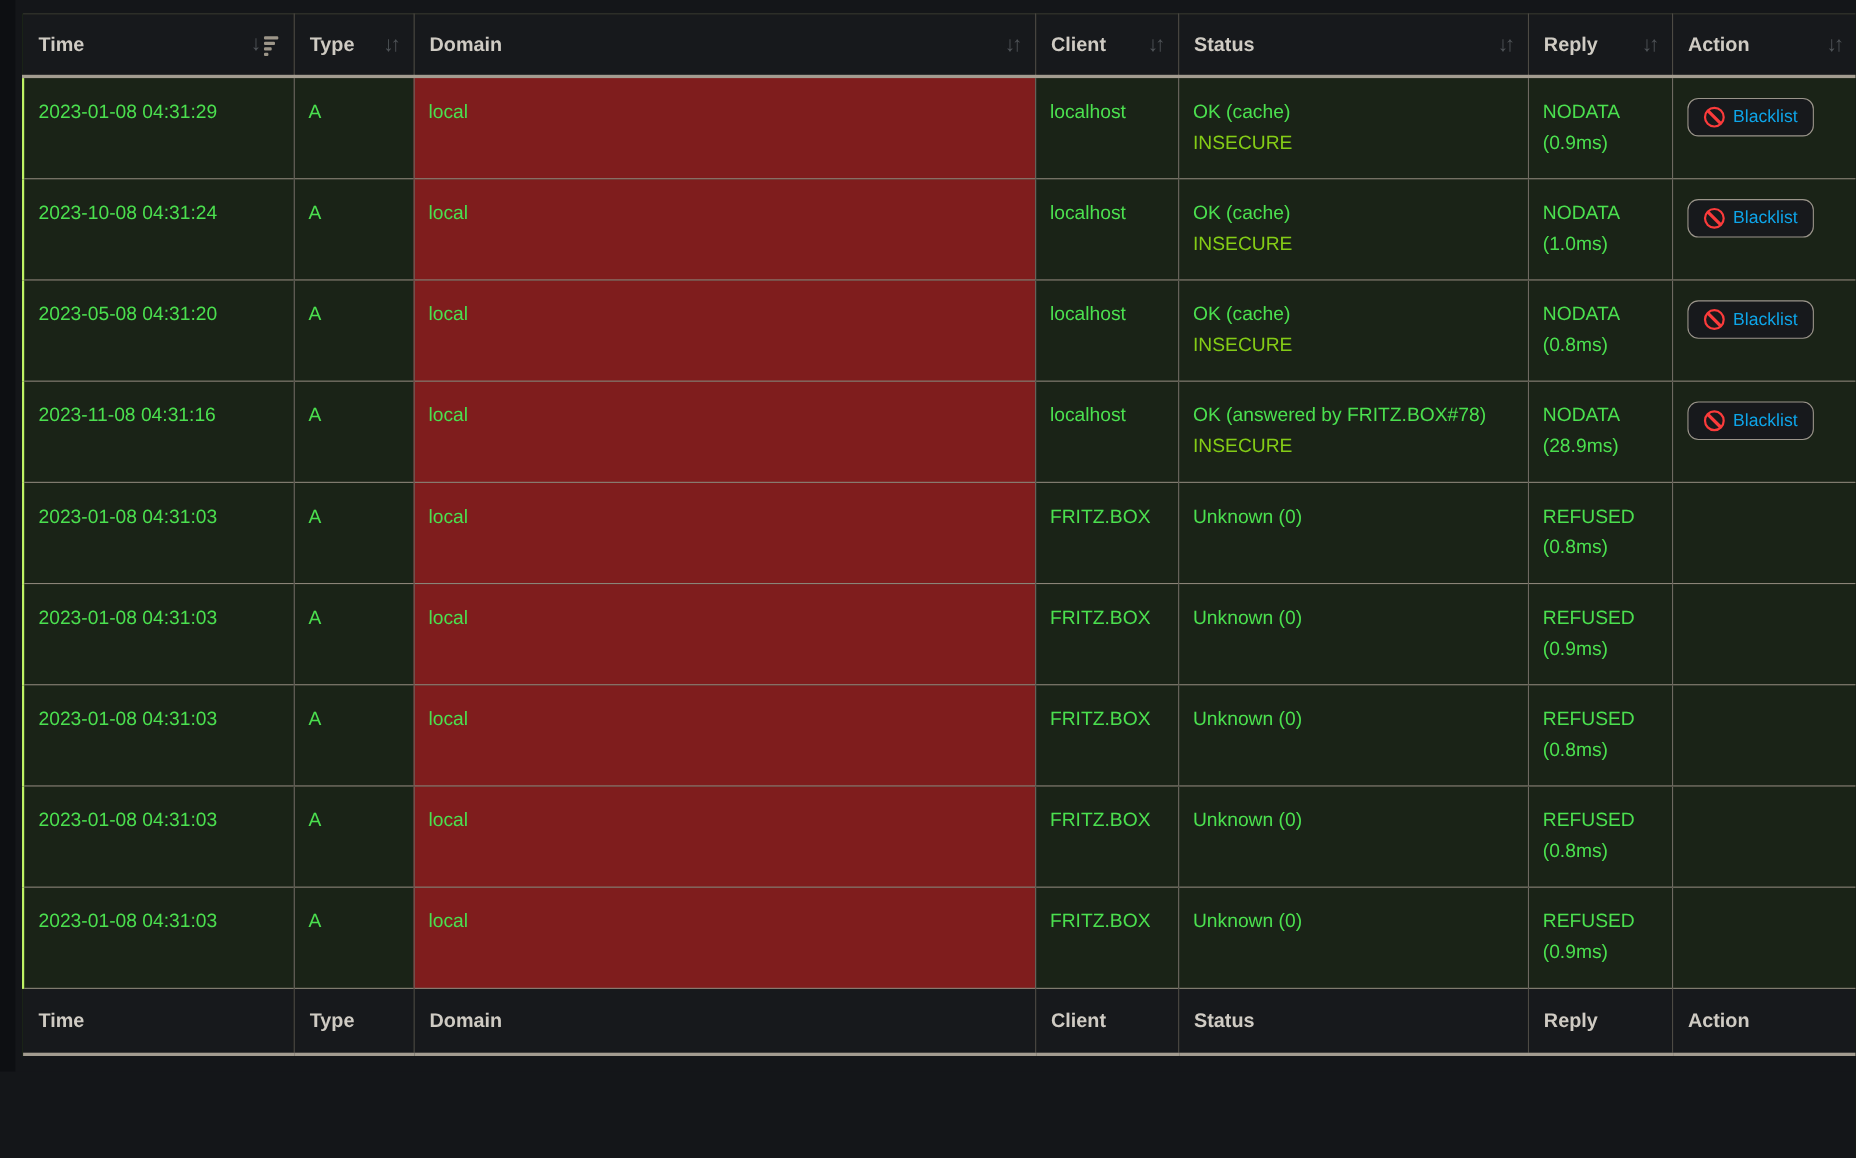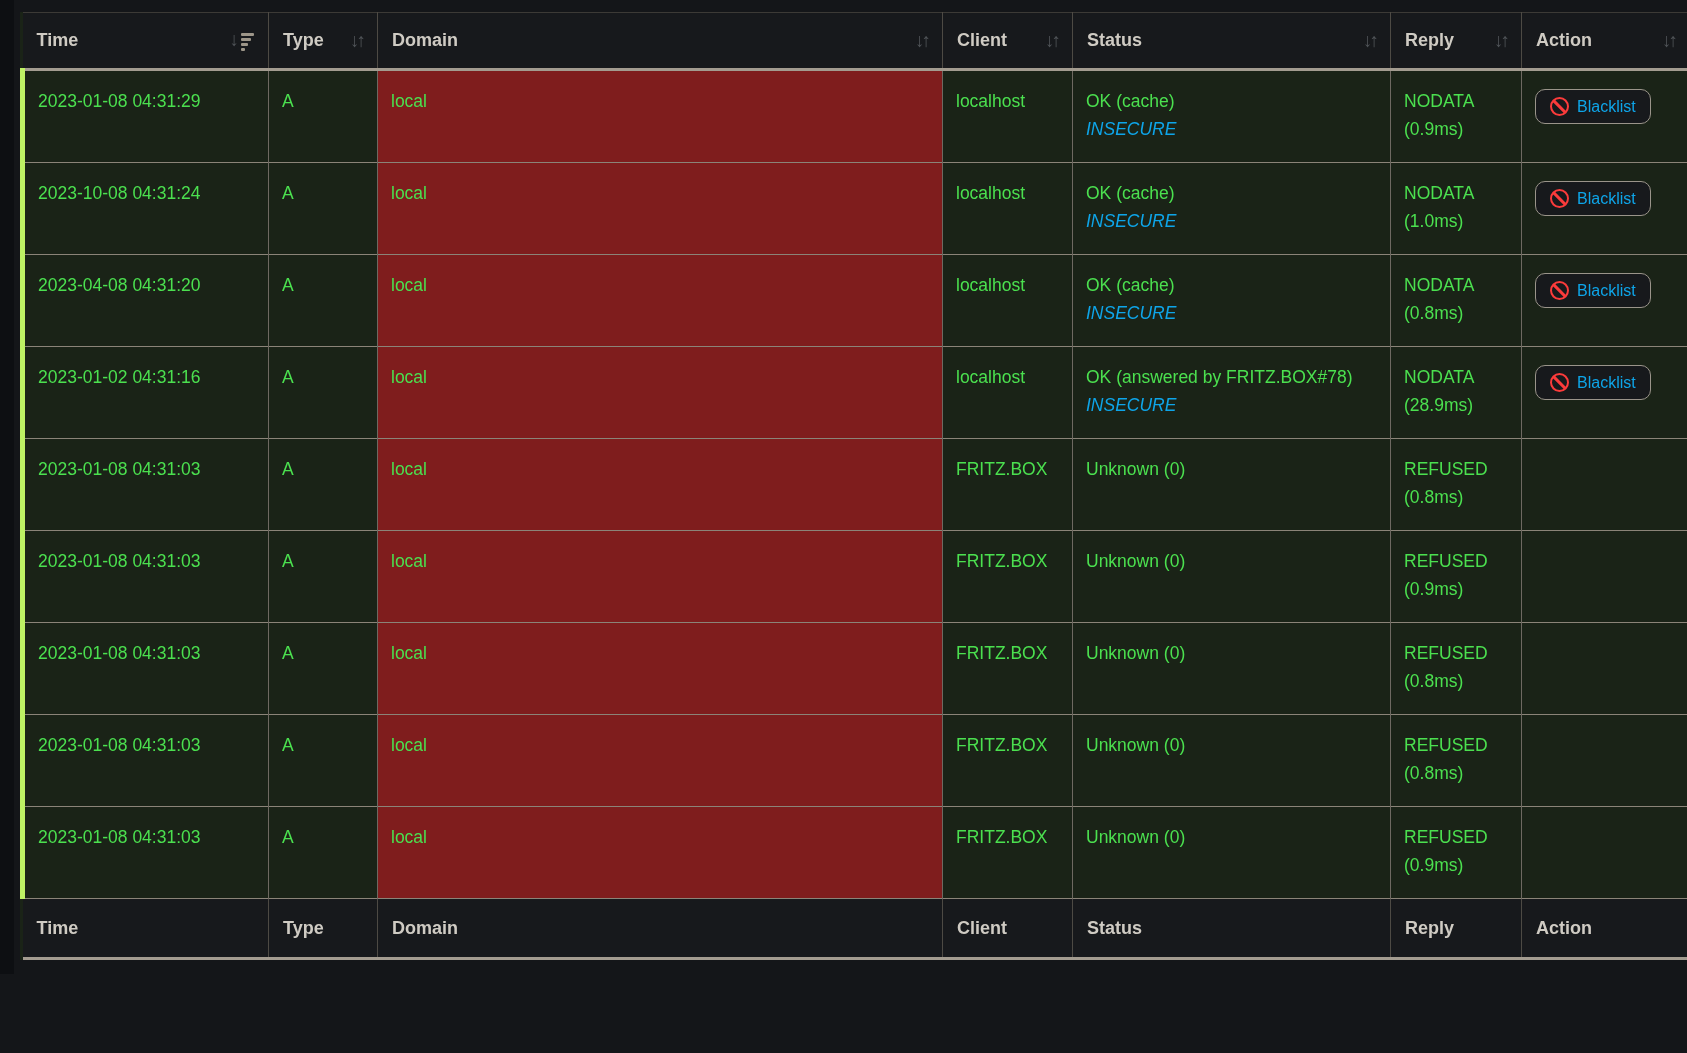--- a/index.html
+++ b/index.html
@@ -26,24 +26,24 @@
   .sort-amount .arr{color:#4f5357;font-size:19px;font-weight:bold;line-height:20px;}
   .bars{display:inline-flex;flex-direction:column;gap:2px;margin:3px 0 0 2px;}
   .bars i{display:block;height:3px;background:#9d9689;border-radius:1px;}
   .bars i:nth-child(1){width:13px}.bars i:nth-child(2){width:10px}
   .bars i:nth-child(3){width:7px}.bars i:nth-child(4){width:4px}
 
   tbody td{vertical-align:top;padding:16px 13px 0 13px;height:75px;
            border-right:1px solid #6e6961;font-size:17.5px;line-height:28px;
            color:#4be04f;background:#1a2317;}
   tbody tr{border-bottom:1px solid #8b8478;}
-  tbody td:first-child{border-left:5px solid #bef264;margin-left:44px;}
+  tbody td:first-child{border-left:2px solid #bef264;margin-left:44px;}
   td.domain-cell{background:#7f1d1d;}
   .line{display:block;}
-  .ln-orange{color:#0ea5e9;font-style:italic;}
+  .ln-orange{color:#84cc16;}
   .bl-btn{display:inline-flex;align-items:center;gap:8px;margin-top:2px;
           background:#17191c;border:1px solid #9a948a;border-radius:10px;
           padding:7px 14px;color:#0ea5e9;font-size:16px;cursor:pointer;
           font-family:"Liberation Sans","DejaVu Sans",sans-serif;}
   .ban-icon{position:relative;width:15px;height:15px;border:2px solid #fb3b3b;
             border-radius:50%;display:inline-block;flex:0 0 auto;}
   .ban-icon::after{content:"";position:absolute;left:-1px;top:6px;width:17px;height:2.5px;
             background:#fb3b3b;transform:rotate(45deg);}
   tfoot th{background:#17191c;color:#cfcbc3;font-size:18px;font-weight:bold;
            height:58px;padding:0 14px;text-align:left;
@@ -181,21 +181,21 @@
     <td>
       <button class="bl-btn">
         <span class="ban-icon"></span>
         <span>Blacklist</span>
       </button>
     </td>
   </tr>
 
   <tr>
     <td>
-      <span class="line">2023-04-08 04:31:20</span>
+      <span class="line">2023-05-08 04:31:20</span>
     </td>
     <td>
       <span class="line">A</span>
     </td>
     <td class="domain-cell">
       <span class="line">local</span>
     </td>
     <td>
       <span class="line">localhost</span>
     </td>
@@ -210,21 +210,21 @@
     <td>
       <button class="bl-btn">
         <span class="ban-icon"></span>
         <span>Blacklist</span>
       </button>
     </td>
   </tr>
 
   <tr>
     <td>
-      <span class="line">2023-01-02 04:31:16</span>
+      <span class="line">2023-11-08 04:31:16</span>
     </td>
     <td>
       <span class="line">A</span>
     </td>
     <td class="domain-cell">
       <span class="line">local</span>
     </td>
     <td>
       <span class="line">localhost</span>
     </td>

